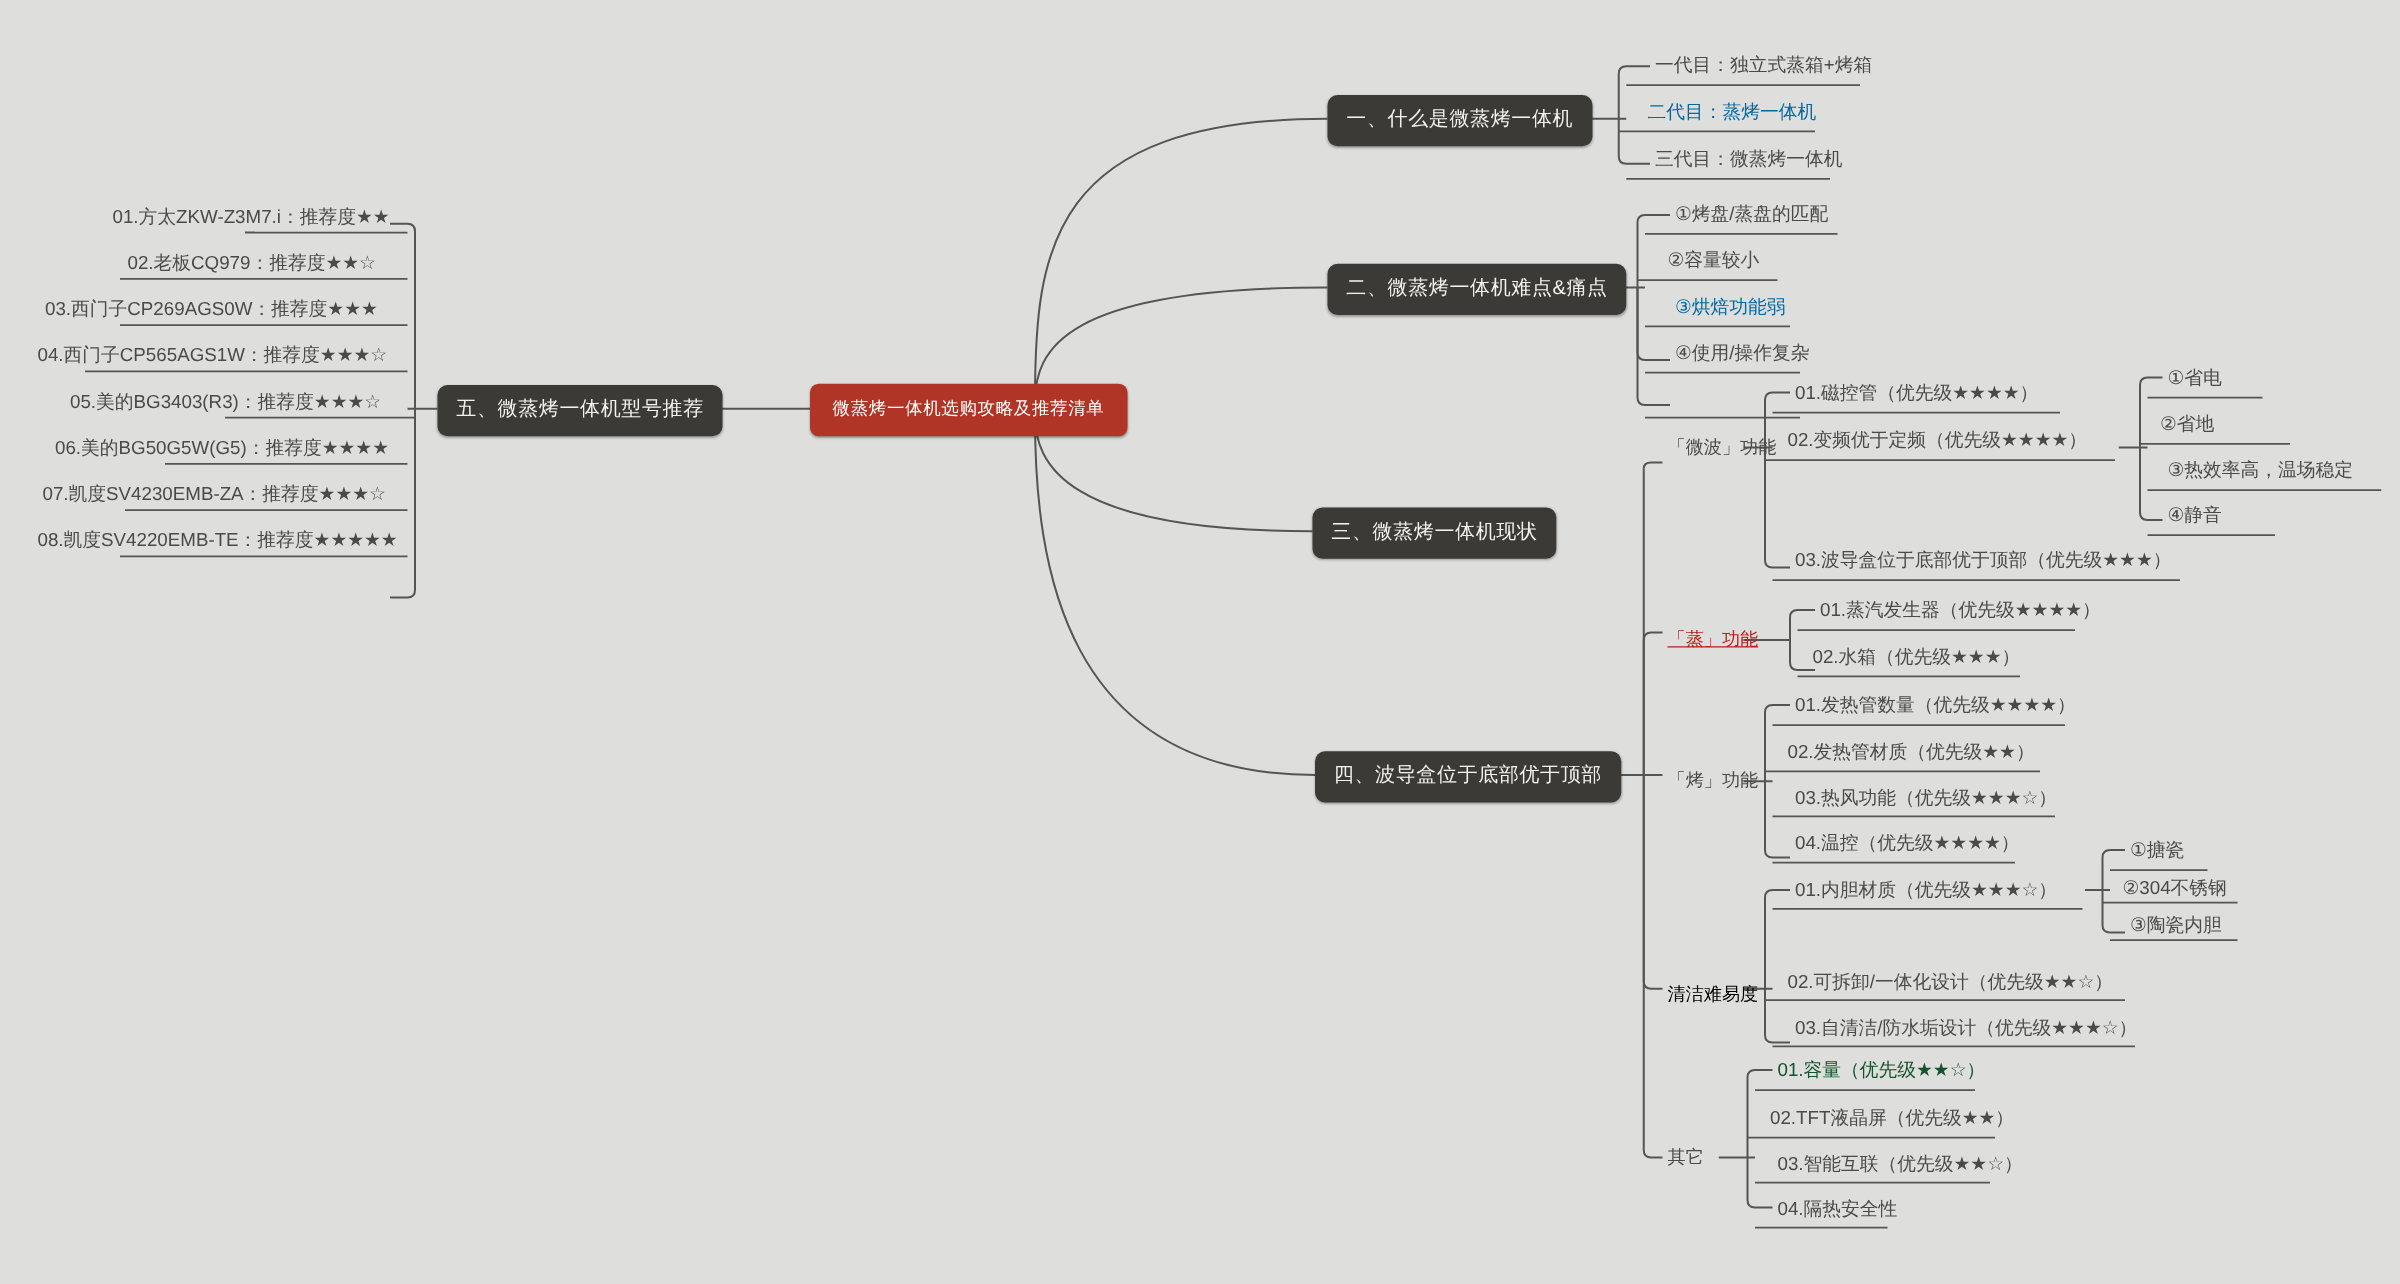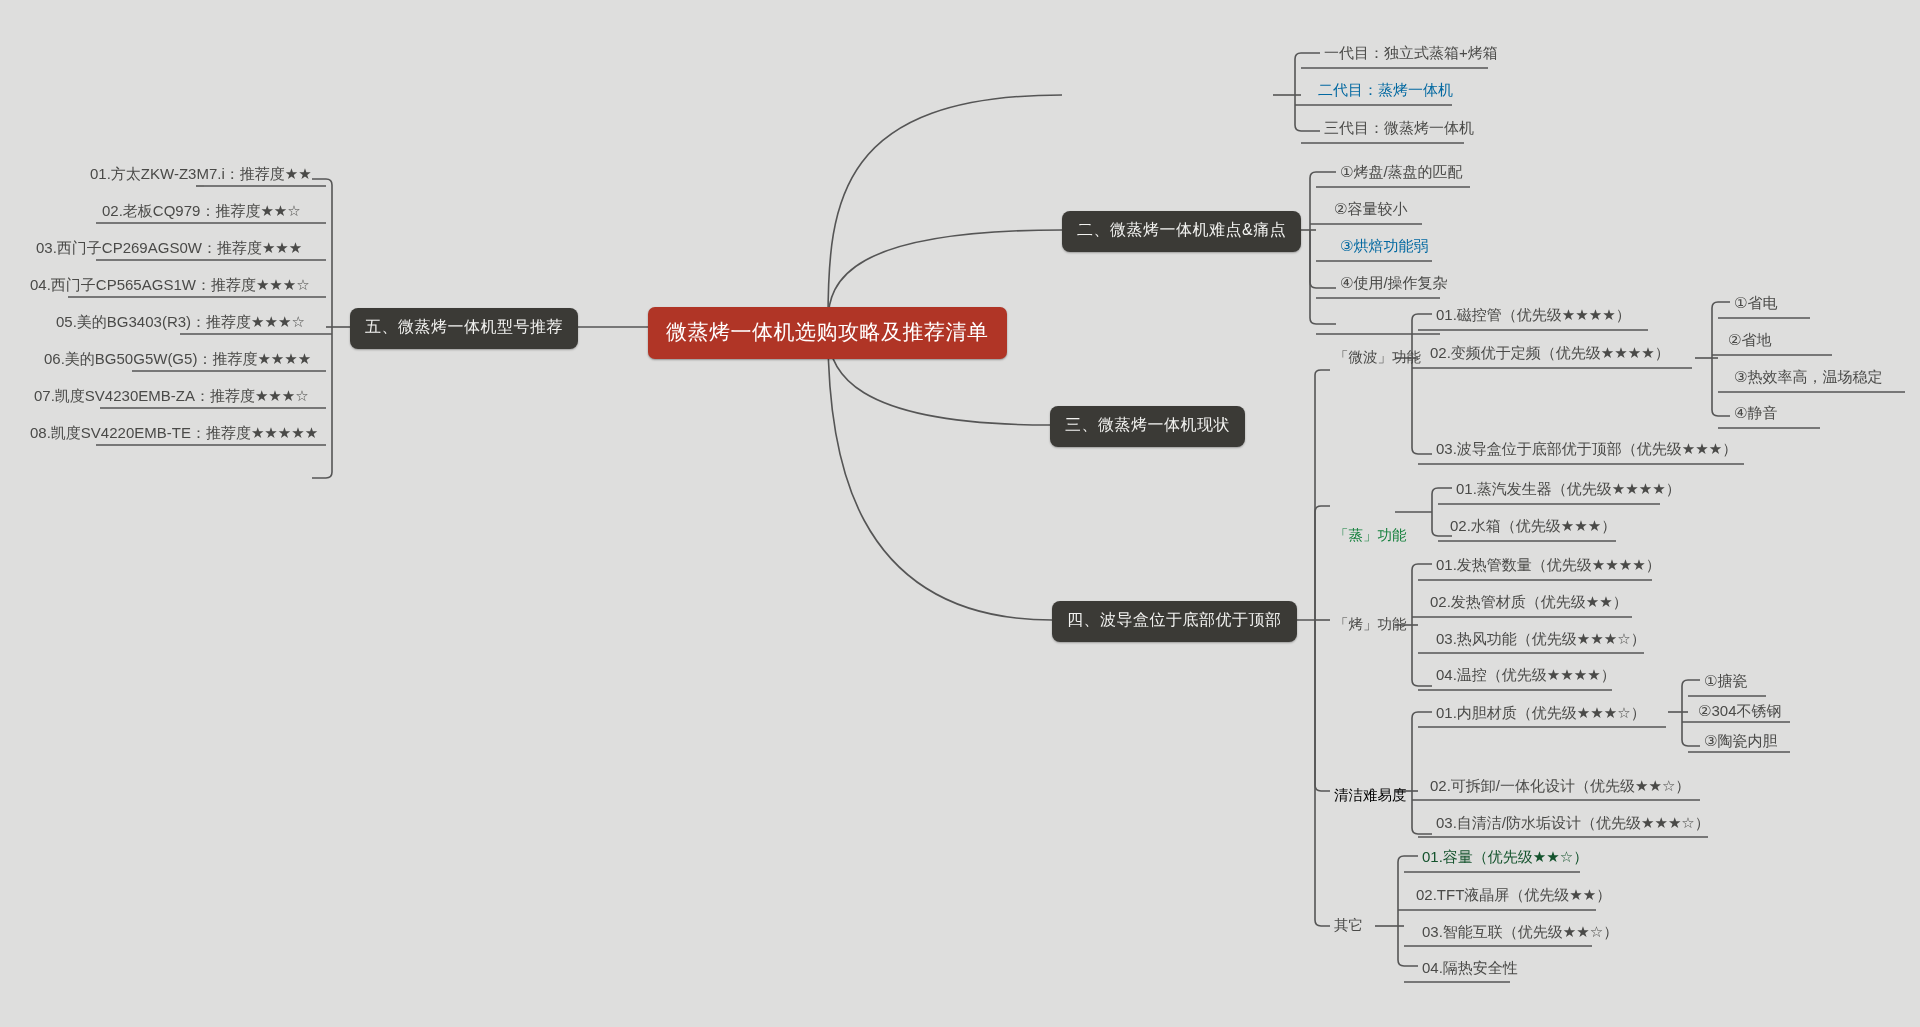--- a/index.html
+++ b/index.html
@@ -20,21 +20,21 @@
     width: 1920px; height: 1027px;
     pointer-events: none;
   }
   .node { position: absolute; white-space: nowrap; }
 
   
   .root {
     background: #b03526;
     color: #ffffff;
     border-radius: 7px;
-    font-size: 21px;
+    font-size: 14px;
     padding: 11px 18px 13px 18px;
     letter-spacing: 0.5px;
     box-shadow: 0 1px 2px rgba(0,0,0,.35);
     font-family: Liberation Serif, serif;
   }
   
   .lvl1 {
     background: #3b3a36;
     color: #f2f2f0;
     border-radius: 8px;
@@ -172,36 +172,37 @@
       <line x1="180" y1="334" x2="332" y2="334" stroke-width="1.4"></line>
       <line x1="132" y1="371" x2="326" y2="371" stroke-width="1.4"></line>
       <line x1="100" y1="408" x2="326" y2="408" stroke-width="1.4"></line>
       <line x1="96" y1="445" x2="326" y2="445" stroke-width="1.4"></line>
       <path d="M204,186 L196,186"></path>
     </g>
   </svg>
 
   <div class="node root" style="left: 648px; top: 307px; background: rgb(176, 53, 38); color: rgb(255, 255, 255);">微蒸烤一体机选购攻略及推荐清单</div>
 
+  <div class="node lvl1" style="left: 1062px; top: 76px; background: rgb(59, 58, 54); color: rgb(242, 242, 240);">一、什么是微蒸烤一体机</div>
   <div class="node lvl1" style="left: 1062px; top: 211px; background: rgb(59, 58, 54); color: rgb(242, 242, 240);">二、微蒸烤一体机难点&amp;痛点</div>
   <div class="node lvl1" style="left: 1050px; top: 406px; background: rgb(59, 58, 54); color: rgb(242, 242, 240);">三、微蒸烤一体机现状</div>
   <div class="node lvl1" style="left: 1052px; top: 601px; background: rgb(59, 58, 54); color: rgb(242, 242, 240);">四、波导盒位于底部优于顶部</div>
   <div class="node lvl1" style="left: 350px; top: 308px; background: rgb(59, 58, 54); color: rgb(242, 242, 240);">五、微蒸烤一体机型号推荐</div>
 
   <div class="node leaf" style="left: 1320px; top: 42px; color: rgb(74, 74, 72);">一代目：独立式蒸箱+烤箱</div>
   <div class="node leaf" style="left: 1314px; top: 79px; color: #0369a1;">二代目：蒸烤一体机</div>
   <div class="node leaf" style="left: 1320px; top: 117px; color: rgb(74, 74, 72);">三代目：微蒸烤一体机</div>
 
   <div class="node leaf" style="left: 1336px; top: 161px; color: rgb(74, 74, 72);">①烤盘/蒸盘的匹配</div>
   <div class="node leaf" style="left: 1330px; top: 198px; color: rgb(74, 74, 72);">②容量较小</div>
   <div class="node leaf" style="left: 1336px; top: 235px; color: #0369a1;">③烘焙功能弱</div>
   <div class="node leaf" style="left: 1336px; top: 272px; color: rgb(74, 74, 72);">④使用/操作复杂</div>
 
   <div class="node grouplabel" style="left: 1330px; top: 346px; color: rgb(74, 74, 72);">「微波」功能</div>
-  <div class="node grouplabel" style="left: 1330px; top: 524px; color: #15803d;">「蒸」功能</div>
+  <div class="node grouplabel" style="left: 1330px; top: 500px; color: #b91c1c; text-decoration: underline;">「蒸」功能</div>
   <div class="node grouplabel" style="left: 1330px; top: 613px; color: rgb(74, 74, 72);">「烤」功能</div>
   <div class="node grouplabel" style="left: 1330px; top: 784px; color: #000000;">清洁难易度</div>
   <div class="node grouplabel" style="left: 1330px; top: 914px; color: rgb(74, 74, 72);">其它</div>
 
   <div class="node leaf" style="left: 1432px; top: 304px; color: rgb(74, 74, 72);">01.磁控管（优先级★★★★）</div>
   <div class="node leaf" style="left: 1426px; top: 342px; color: rgb(74, 74, 72);">02.变频优于定频（优先级★★★★）</div>
   <div class="node leaf" style="left: 1432px; top: 438px; color: rgb(74, 74, 72);">03.波导盒位于底部优于顶部（优先级★★★）</div>
 
   <div class="node leaf" style="left: 1730px; top: 292px; color: rgb(74, 74, 72);">①省电</div>
   <div class="node leaf" style="left: 1724px; top: 329px; color: rgb(74, 74, 72);">②省地</div>

